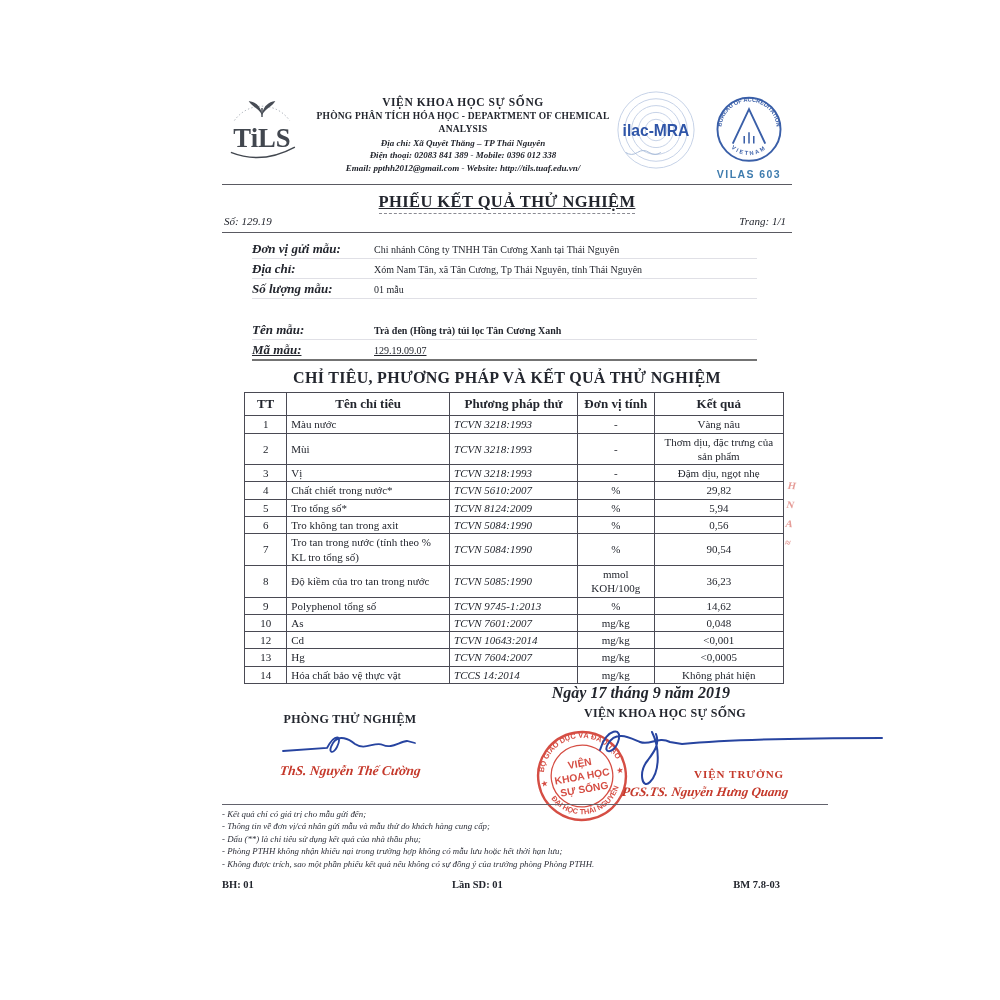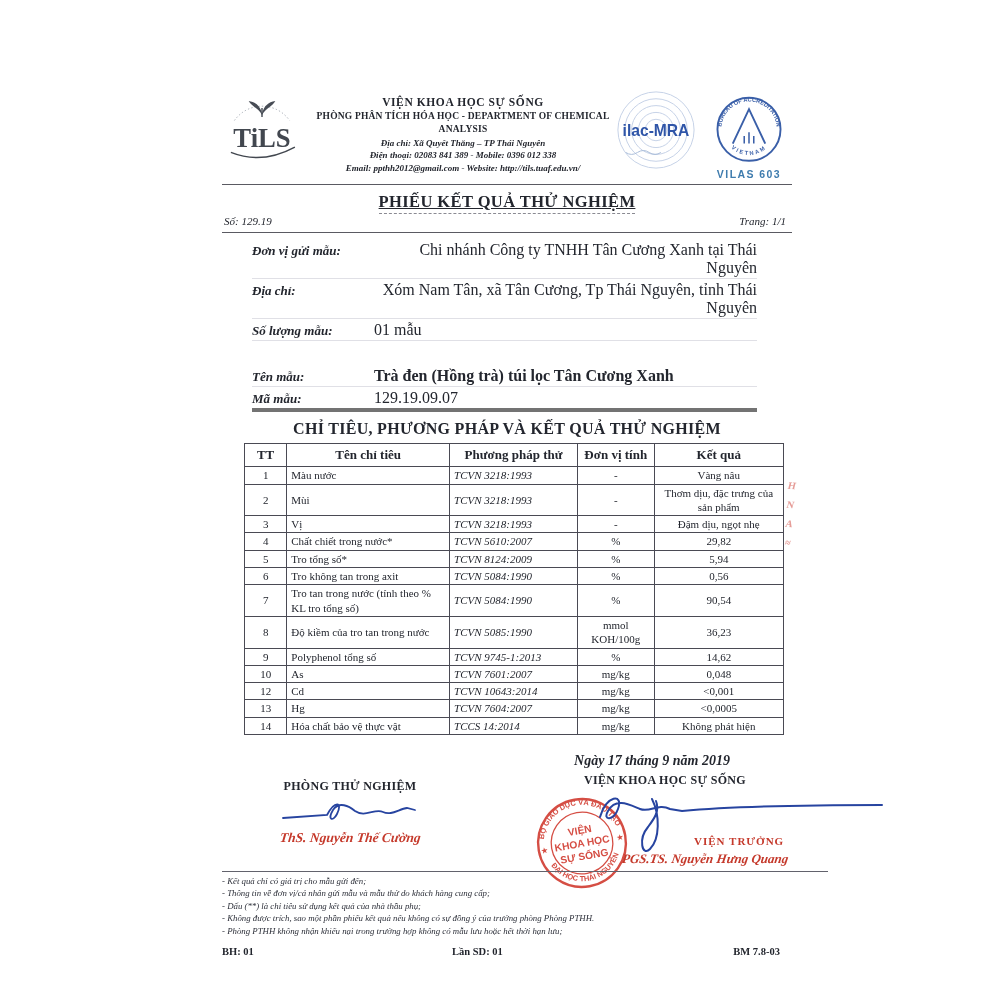--- a/index.html
+++ b/index.html
@@ -22,40 +22,40 @@
   
   .title-line{text-align:center;padding-top:7px;text-decoration:underline;}
   .title-line span{font-size:16.5px;font-weight:bold;letter-spacing:.4px;
                    border-bottom:1px dashed #8a8a92;padding-bottom:2px;}
   .title-meta{display:flex;justify-content:space-between;font-style:italic;font-size:11px;
               padding:3px 6px 5px 2px;border-bottom:1.4px solid #5a5a62;}
 
   
   .info{margin:6px 0 2px 30px;width:505px;}
   .info-row{display:flex;align-items:baseline;border-bottom:1px solid #e0e0e6;padding:1.5px 0;}
-  .info-row:last-child{border-bottom:4px solid #737373;}
+  .info-row:last-child{border-bottom:2px solid #737373;text-decoration:underline;}
   .info-label{width:118px;flex:0 0 118px;font-weight:bold;font-style:italic;font-size:13px;}
-  .info-value{font-size:16px;padding-left:4px;text-align:right;}
+  .info-value{font-size:10px;padding-left:4px;}
   .info-value.bold{font-weight:bold;margin-top:24px;}
 
   
   .section-title{text-align:center;font-weight:bold;font-size:16px;letter-spacing:.3px;margin:8px 0 5px;}
   table.results{border-collapse:collapse;margin-left:22px;width:540px;font-size:11px;
                 border:1.8px solid #3c3c46;}
   table.results th,table.results td{border:1px solid #4a4a54;}
   table.results th{font-weight:bold;text-align:center;padding:3px 2px;font-size:13px;line-height:1.25;}
   table.results td{padding:1px 4px;line-height:1.3;}
   td.c-tt{text-align:center;width:36px;}
   td.c-name{text-align:left;width:168px;padding-left:7px;}
   td.c-method{text-align:left;width:128px;font-style:italic;}
   td.c-unit{text-align:center;width:70px;}
   td.c-result{text-align:center;width:132px;}
 
   .date-line{text-align:right;padding-right:62px;font-weight:bold;font-style:italic;
-             font-size:14px;margin-top:18px;}
+             font-size:16px;margin-top:0;}
 
   
   .sigs{position:relative;height:96px;margin-top:2px;}
   .sig-left{position:absolute;left:28px;top:8px;width:200px;text-align:center;}
   .sig-title{font-weight:bold;font-size:12px;letter-spacing:.3px;}
   .sig-name-red{color:#c5392b;font-style:italic;font-weight:bold;font-size:13.5px;
                 transform:skewX(-6deg);display:inline-block;}
   .sig-right{position:absolute;left:318px;top:2px;width:250px;text-align:center;}
   .stamp{position:absolute;left:-14px;top:14px;transform:rotate(-10deg);opacity:.88;}
   .sig2-svg{position:absolute;left:46px;top:14px;}
@@ -309,22 +309,22 @@
         </svg>
         <div class="role-red">VIỆN TRƯỞNG</div>
         <div class="name2-red">PGS.TS. Nguyễn Hưng Quang</div>
       </div>
     </div>
 
     <div class="notes">
         <div>- Kết quả chỉ có giá trị cho mẫu gửi đến;</div>
         <div>- Thông tin về đơn vị/cá nhân gửi mẫu và mẫu thử do khách hàng cung cấp;</div>
         <div>- Dấu (**) là chỉ tiêu sử dụng kết quả của nhà thầu phụ;</div>
+        <div>- Phòng PTHH không nhận khiếu nại trong trường hợp không có mẫu lưu hoặc hết thời hạn lưu;</div>
         <div>- Không được trích, sao một phần phiếu kết quả nếu không có sự đồng ý của trưởng phòng Phòng PTHH.</div>
-        <div>- Phòng PTHH không nhận khiếu nại trong trường hợp không có mẫu lưu hoặc hết thời hạn lưu;</div>
       </div>
 
     <div class="footer">
       <div class="f-bh">BH: 01</div>
       <div class="f-sd">Lần SD: 01</div>
       <div class="f-bm">BM 7.8-03</div>
     </div>
   </div>
 
   <div class="bleed">

